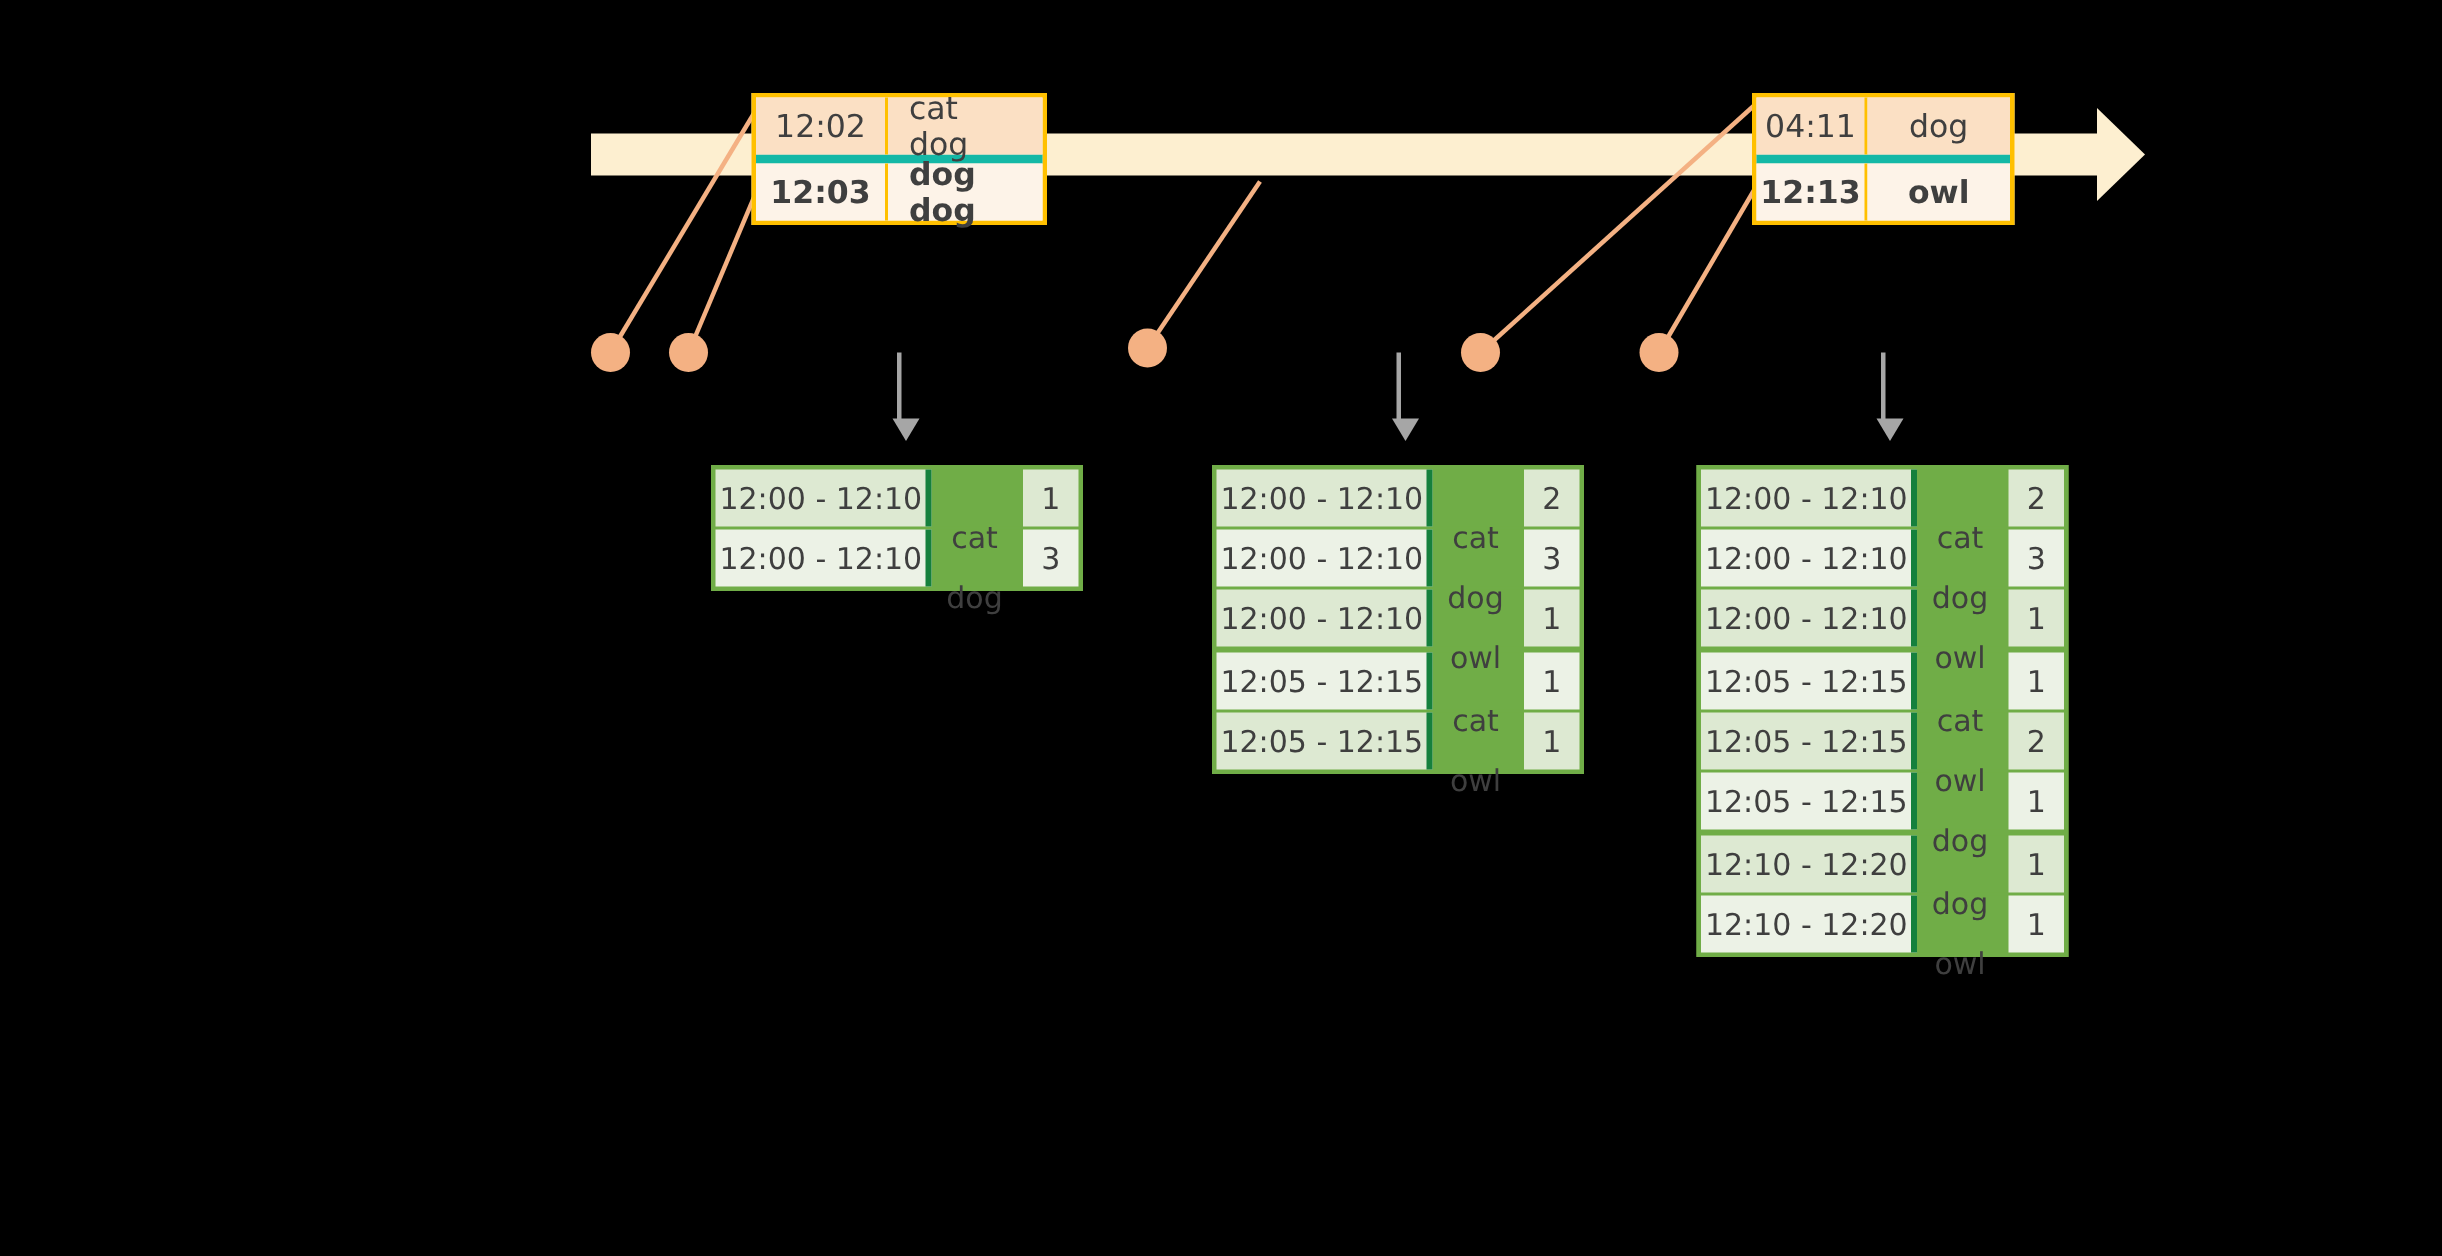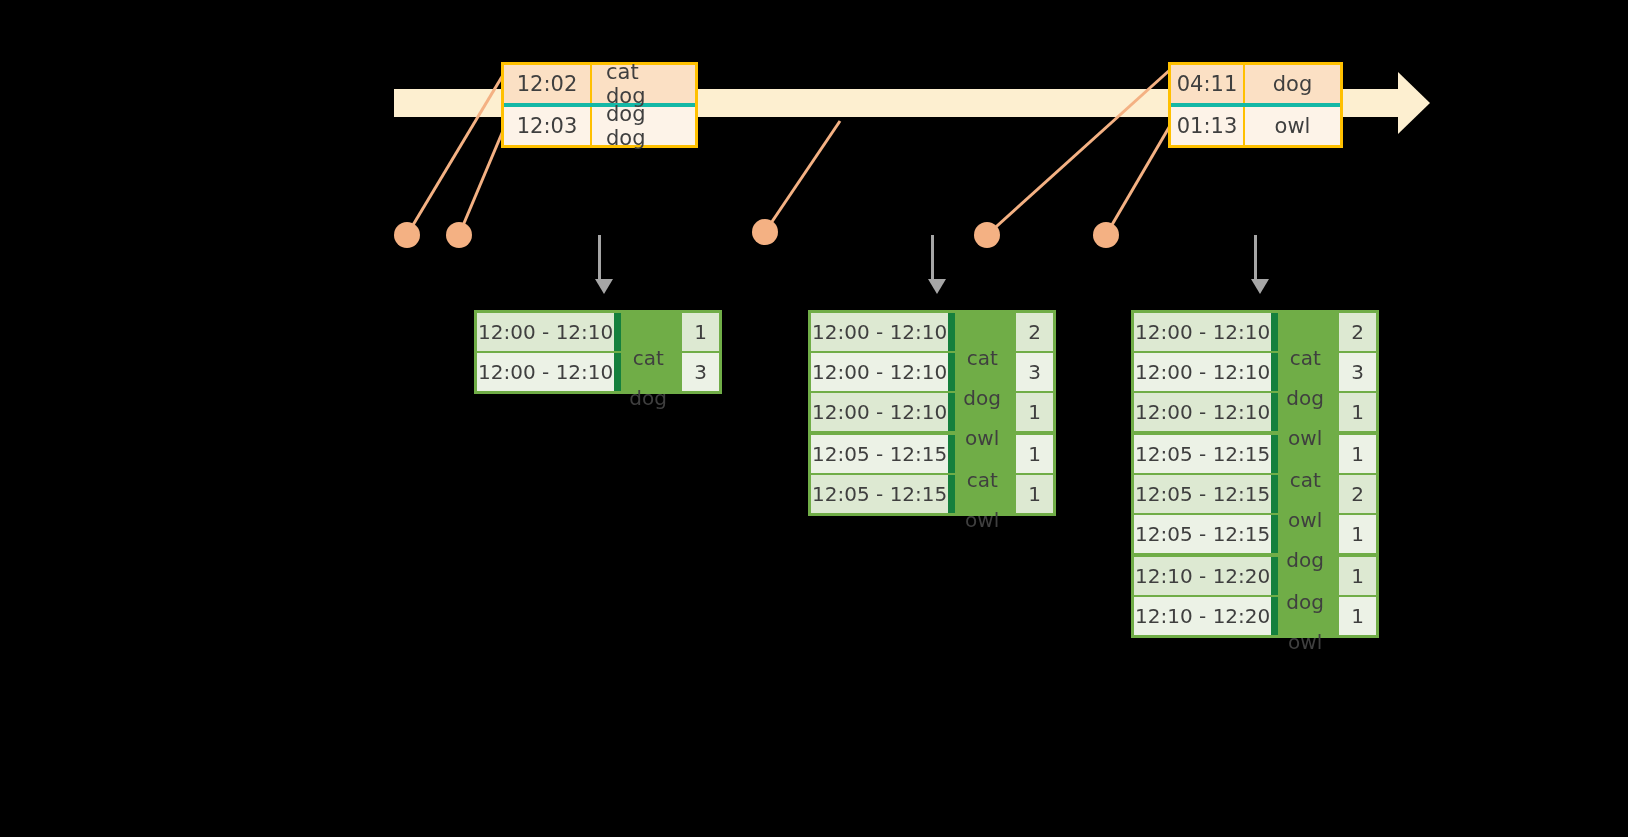--- a/index.html
+++ b/index.html
@@ -55,21 +55,22 @@
     position: absolute;
     border: 3px solid #ffc000;
     box-sizing: border-box;
     background: #fdf0e0;
   }
   .event-row {
     display: flex;
     height: 38px;
   }
   .event-row + .event-row {
-    border-top: 4px solid #14b8a6;
+    border-top: 6px solid #14b8a6;
+    font-weight: bold;
   }
   .event-row.shade .ev-time,
   .event-row.shade .ev-text {
     background: #fbe0c4;
   }
   .event-row.plain .ev-time,
   .event-row.plain .ev-text {
     background: #fdf3e8;
   }
   .ev-time {
@@ -114,21 +115,21 @@
   .res-row:last-child { border-bottom: none; }
   .res-row.grp-end { border-bottom: 4px solid #70ad47; }
 
   .res-cell {
     display: flex;
     align-items: center;
     justify-content: center;
     color: #3f3f3f;
     font-size: 20px;
     box-sizing: border-box;
-    border-right: 7px solid #15803d;
+    border-right: 4px solid #15803d;
   }
   .res-cell:last-child { border-right: none; }
 
   .res-row.shade .res-cell { background: #dde9d2; }
   .res-row.plain .res-cell { background: #ecf2e6; }
 
   .c-window { width: 148px; }
   .c-key    { width: 62px; margin-top: 45px; }
   .c-count  { width: 38px; }
 
@@ -192,21 +193,21 @@
     </div>
   </div>
 
 
   <div class="event-box" id="evbox-c">
     <div class="event-row shade">
       <div class="ev-time">04:11</div>
       <div class="ev-text">dog</div>
     </div>
     <div class="event-row plain">
-      <div class="ev-time">01:13</div>
+      <div class="ev-time">12:13</div>
       <div class="ev-text">owl</div>
     </div>
   </div>
 
   <div class="down-arrow" id="arrow-1">
     <div class="shaft"></div>
     <div class="head"></div>
   </div>
   <div class="down-arrow" id="arrow-2">
     <div class="shaft"></div>

